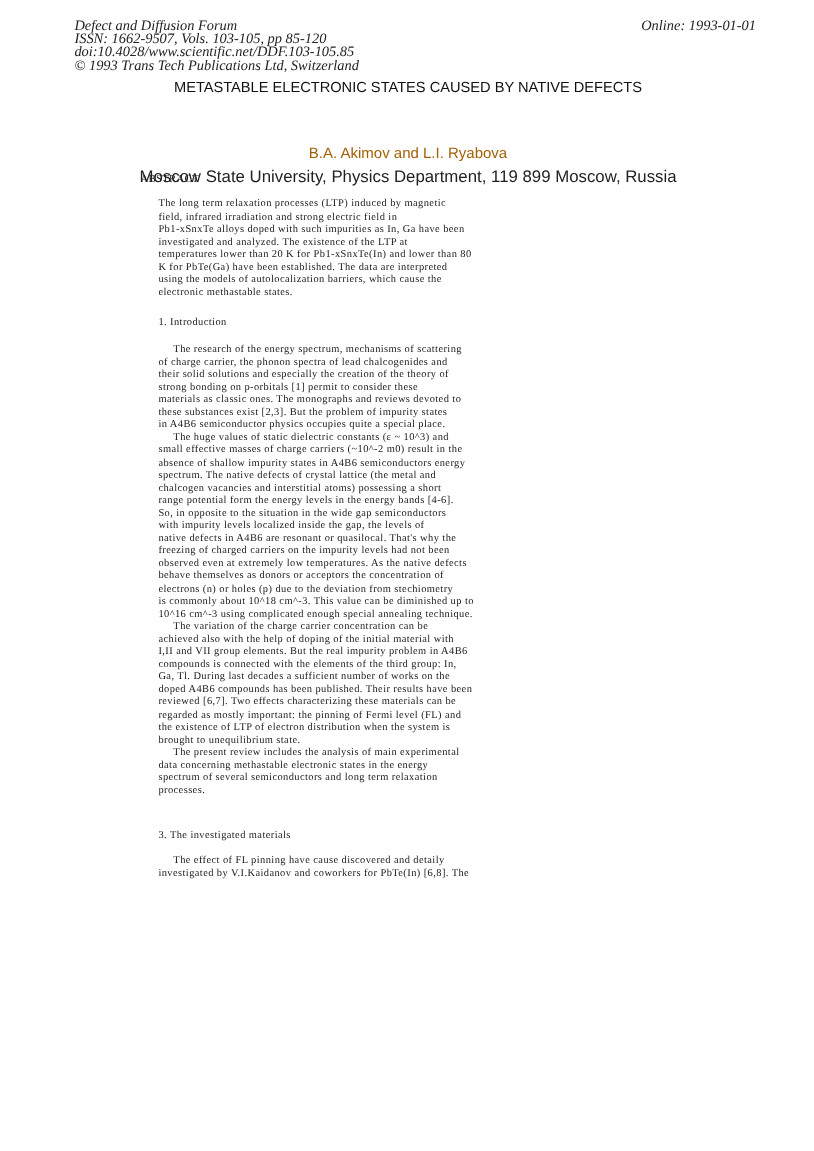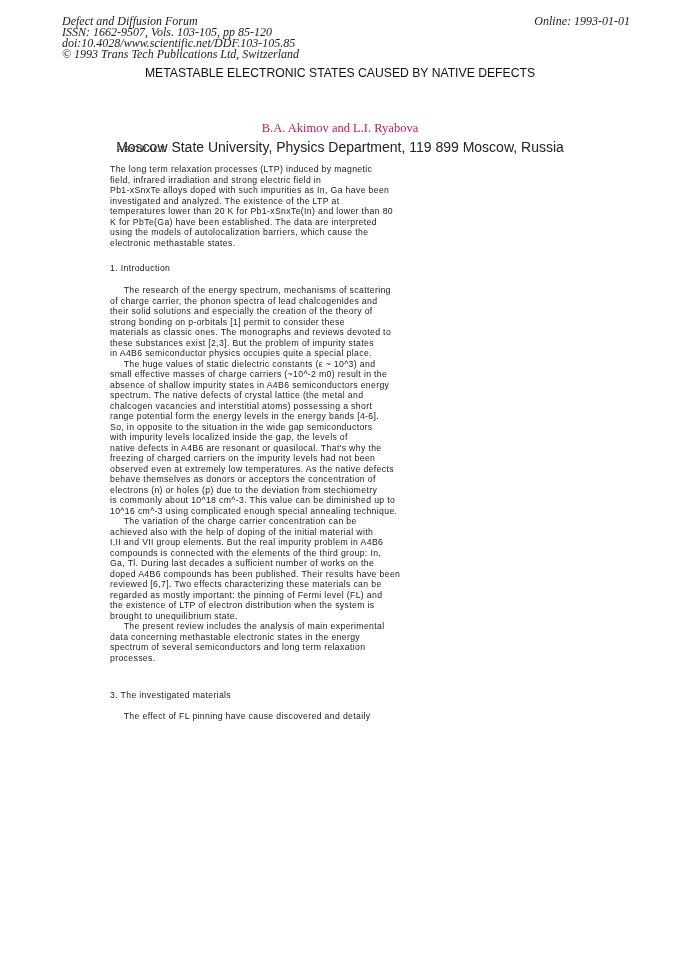--- a/index.html
+++ b/index.html
@@ -2,24 +2,24 @@
 <html><head>
 <meta charset="utf-8">
 <style>
   html, body { margin:0; padding:0; background:#ffffff; }
   body { width:678px; height:959px; position:relative; overflow:hidden; color:#111; }
   .hdr { position:absolute; font-family:"Liberation Serif", serif; font-style:italic; font-size:12px; line-height:11px; color:#222; }
   .hdr-left { left:62px; top:16px; }
   .hdr-right { right:48px; top:16px; }
   .title { position:absolute; left:100px; width:480px; top:66px; text-align:center; font-family:"Liberation Sans", sans-serif; font-weight:normal; font-size:12.2px; line-height:14px; color:#111; }
   .title sup { font-size:8.5px; line-height:0; }
-  .authors { position:absolute; left:100px; width:480px; top:121px; text-align:center; font-family:Liberation Serif, serif; font-size:12.5px; color:#be185d; }
+  .authors { position:absolute; left:100px; width:480px; top:121px; text-align:center; font-family:Liberation Sans, sans-serif; font-size:12.5px; color:#a16207; }
   .affil { position:absolute; left:100px; width:480px; top:139px; text-align:center; font-family:"Liberation Sans", sans-serif; font-size:14px; color:#222; }
   .abstract-head { position:absolute; left:117px; top:144px; font-family:"Liberation Serif", serif; font-size:9px; letter-spacing:0.2px; color:#222; }
-  .mono { position:absolute; left:110px; width:440px; font-family:Liberation Sans, sans-serif; font-size:8.7px; line-height:10.5px; color:#1a1a1a; white-space:pre; letter-spacing:0.35px; }
+  .mono { position:absolute; left:132px; width:440px; font-family:Liberation Serif, serif; font-size:8.7px; line-height:10.5px; color:#1a1a1a; white-space:pre; letter-spacing:0.35px; }
   .abstract-body { top:164px; }
   .sec1-head { top:263px; }
   .sec1-body { top:285px; }
   .sec2-head { top:690px; }
   .sec2-body { top:711px; }
 </style>
 </head>
 <body>
 
 <div class="hdr hdr-left">
@@ -36,13 +36,13 @@
 
 <div class="authors">B.A. Akimov and L.I. Ryabova</div>
 <div class="affil">Moscow State University, Physics Department, 119 899 Moscow, Russia</div>
 
 <div class="abstract-head">ABSTRACT</div>
 
 <div class="mono abstract-body" id="abstract-body"><div>The long term relaxation processes (LTP) induced by magnetic</div><div>field, infrared irradiation and strong electric field in</div><div>Pb1-xSnxTe alloys doped with such impurities as In, Ga have been</div><div>investigated and analyzed. The existence of the LTP at</div><div>temperatures lower than 20 K for Pb1-xSnxTe(In) and lower than 80</div><div>K for PbTe(Ga) have been established. The data are interpreted</div><div>using the models of autolocalization barriers, which cause the</div><div>electronic methastable states.</div></div>
 <div class="mono sec1-head">1. Introduction</div>
 <div class="mono sec1-body" id="sec1-body"><div>     The research of the energy spectrum, mechanisms of scattering</div><div>of charge carrier, the phonon spectra of lead chalcogenides and</div><div>their solid solutions and especially the creation of the theory of</div><div>strong bonding on p-orbitals [1] permit to consider these</div><div>materials as classic ones. The monographs and reviews devoted to</div><div>these substances exist [2,3]. But the problem of impurity states</div><div>in A4B6 semiconductor physics occupies quite a special place.</div><div>     The huge values of static dielectric constants (ε ~ 10^3) and</div><div>small effective masses of charge carriers (~10^-2 m0) result in the</div><div>absence of shallow impurity states in A4B6 semiconductors energy</div><div>spectrum. The native defects of crystal lattice (the metal and</div><div>chalcogen vacancies and interstitial atoms) possessing a short</div><div>range potential form the energy levels in the energy bands [4-6].</div><div>So, in opposite to the situation in the wide gap semiconductors</div><div>with impurity levels localized inside the gap, the levels of</div><div>native defects in A4B6 are resonant or quasilocal. That's why the</div><div>freezing of charged carriers on the impurity levels had not been</div><div>observed even at extremely low temperatures. As the native defects</div><div>behave themselves as donors or acceptors the concentration of</div><div>electrons (n) or holes (p) due to the deviation from stechiometry</div><div>is commonly about 10^18 cm^-3. This value can be diminished up to</div><div>10^16 cm^-3 using complicated enough special annealing technique.</div><div>     The variation of the charge carrier concentration can be</div><div>achieved also with the help of doping of the initial material with</div><div>I,II and VII group elements. But the real impurity problem in A4B6</div><div>compounds is connected with the elements of the third group: In,</div><div>Ga, Tl. During last decades a sufficient number of works on the</div><div>doped A4B6 compounds has been published. Their results have been</div><div>reviewed [6,7]. Two effects characterizing these materials can be</div><div>regarded as mostly important: the pinning of Fermi level (FL) and</div><div>the existence of LTP of electron distribution when the system is</div><div>brought to unequilibrium state.</div><div>     The present review includes the analysis of main experimental</div><div>data concerning methastable electronic states in the energy</div><div>spectrum of several semiconductors and long term relaxation</div><div>processes.</div></div>
 <div class="mono sec2-head">3. The investigated materials</div>
-<div class="mono sec2-body" id="sec2-body"><div>     The effect of FL pinning have cause discovered and detaily</div></div>
+<div class="mono sec2-body" id="sec2-body"><div>     The effect of FL pinning have cause discovered and detaily</div><div>investigated by V.I.Kaidanov and coworkers for PbTe(In) [6,8]. The</div></div>
 
 </body></html>

